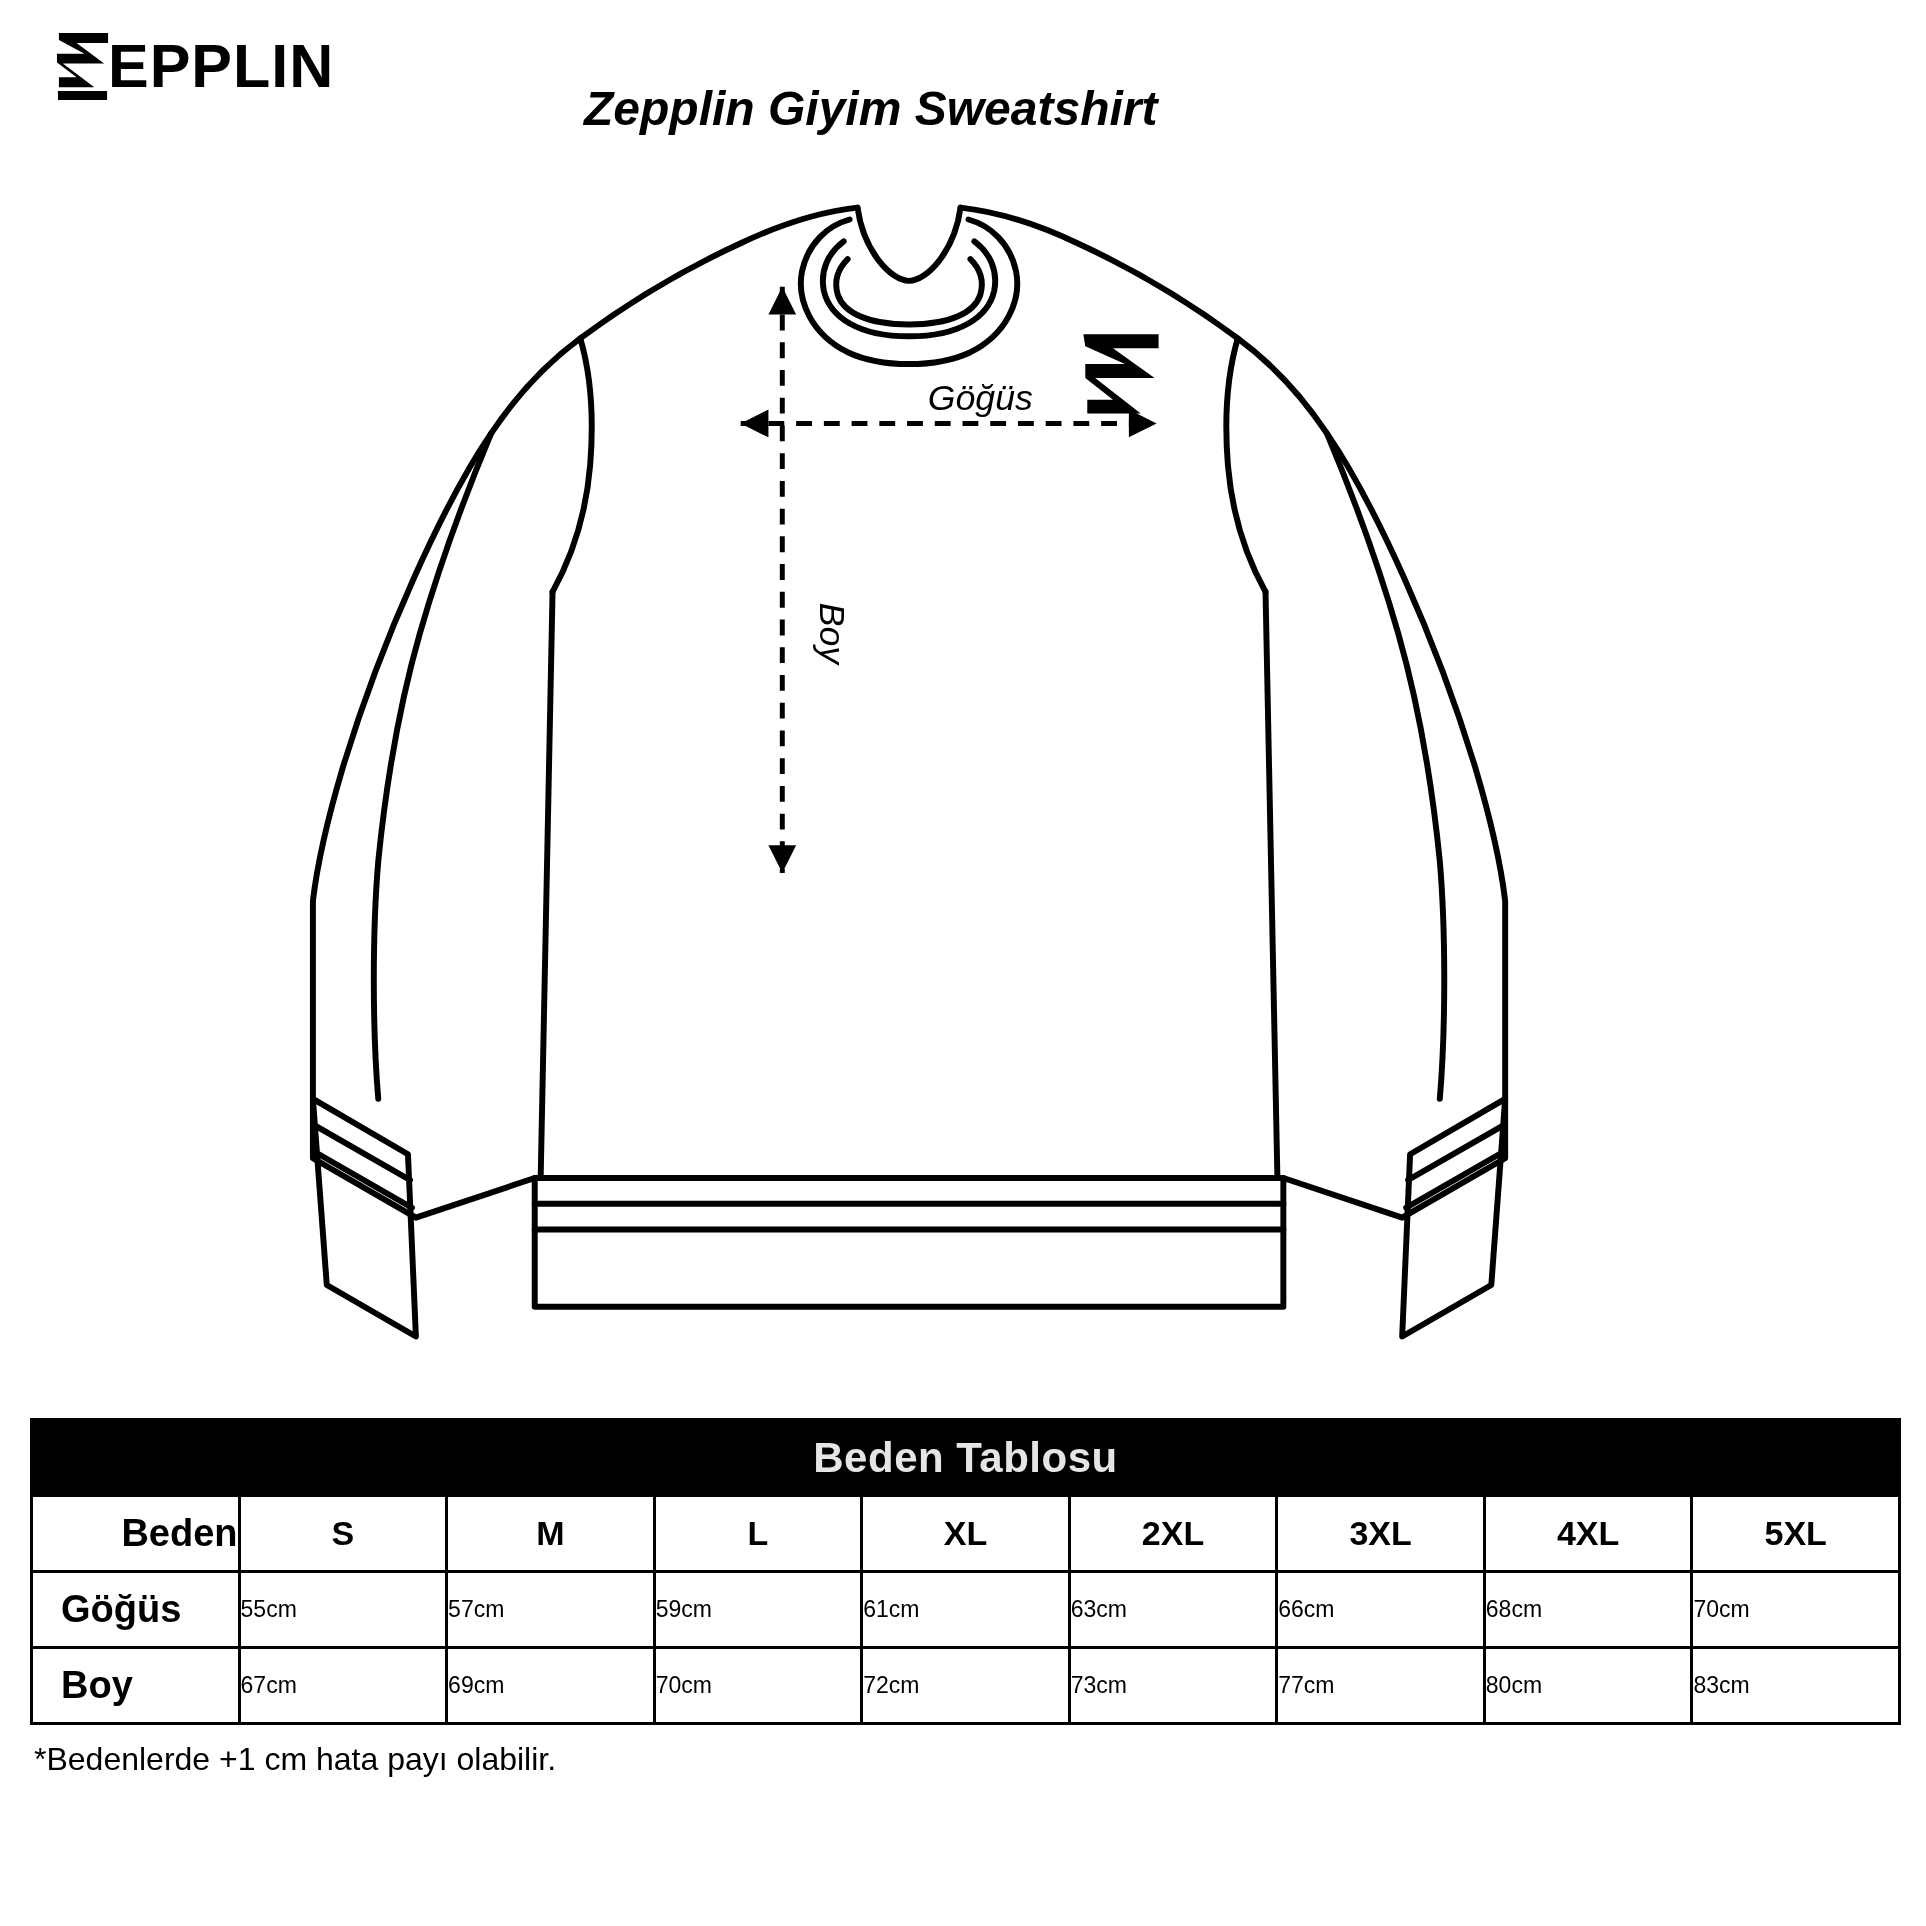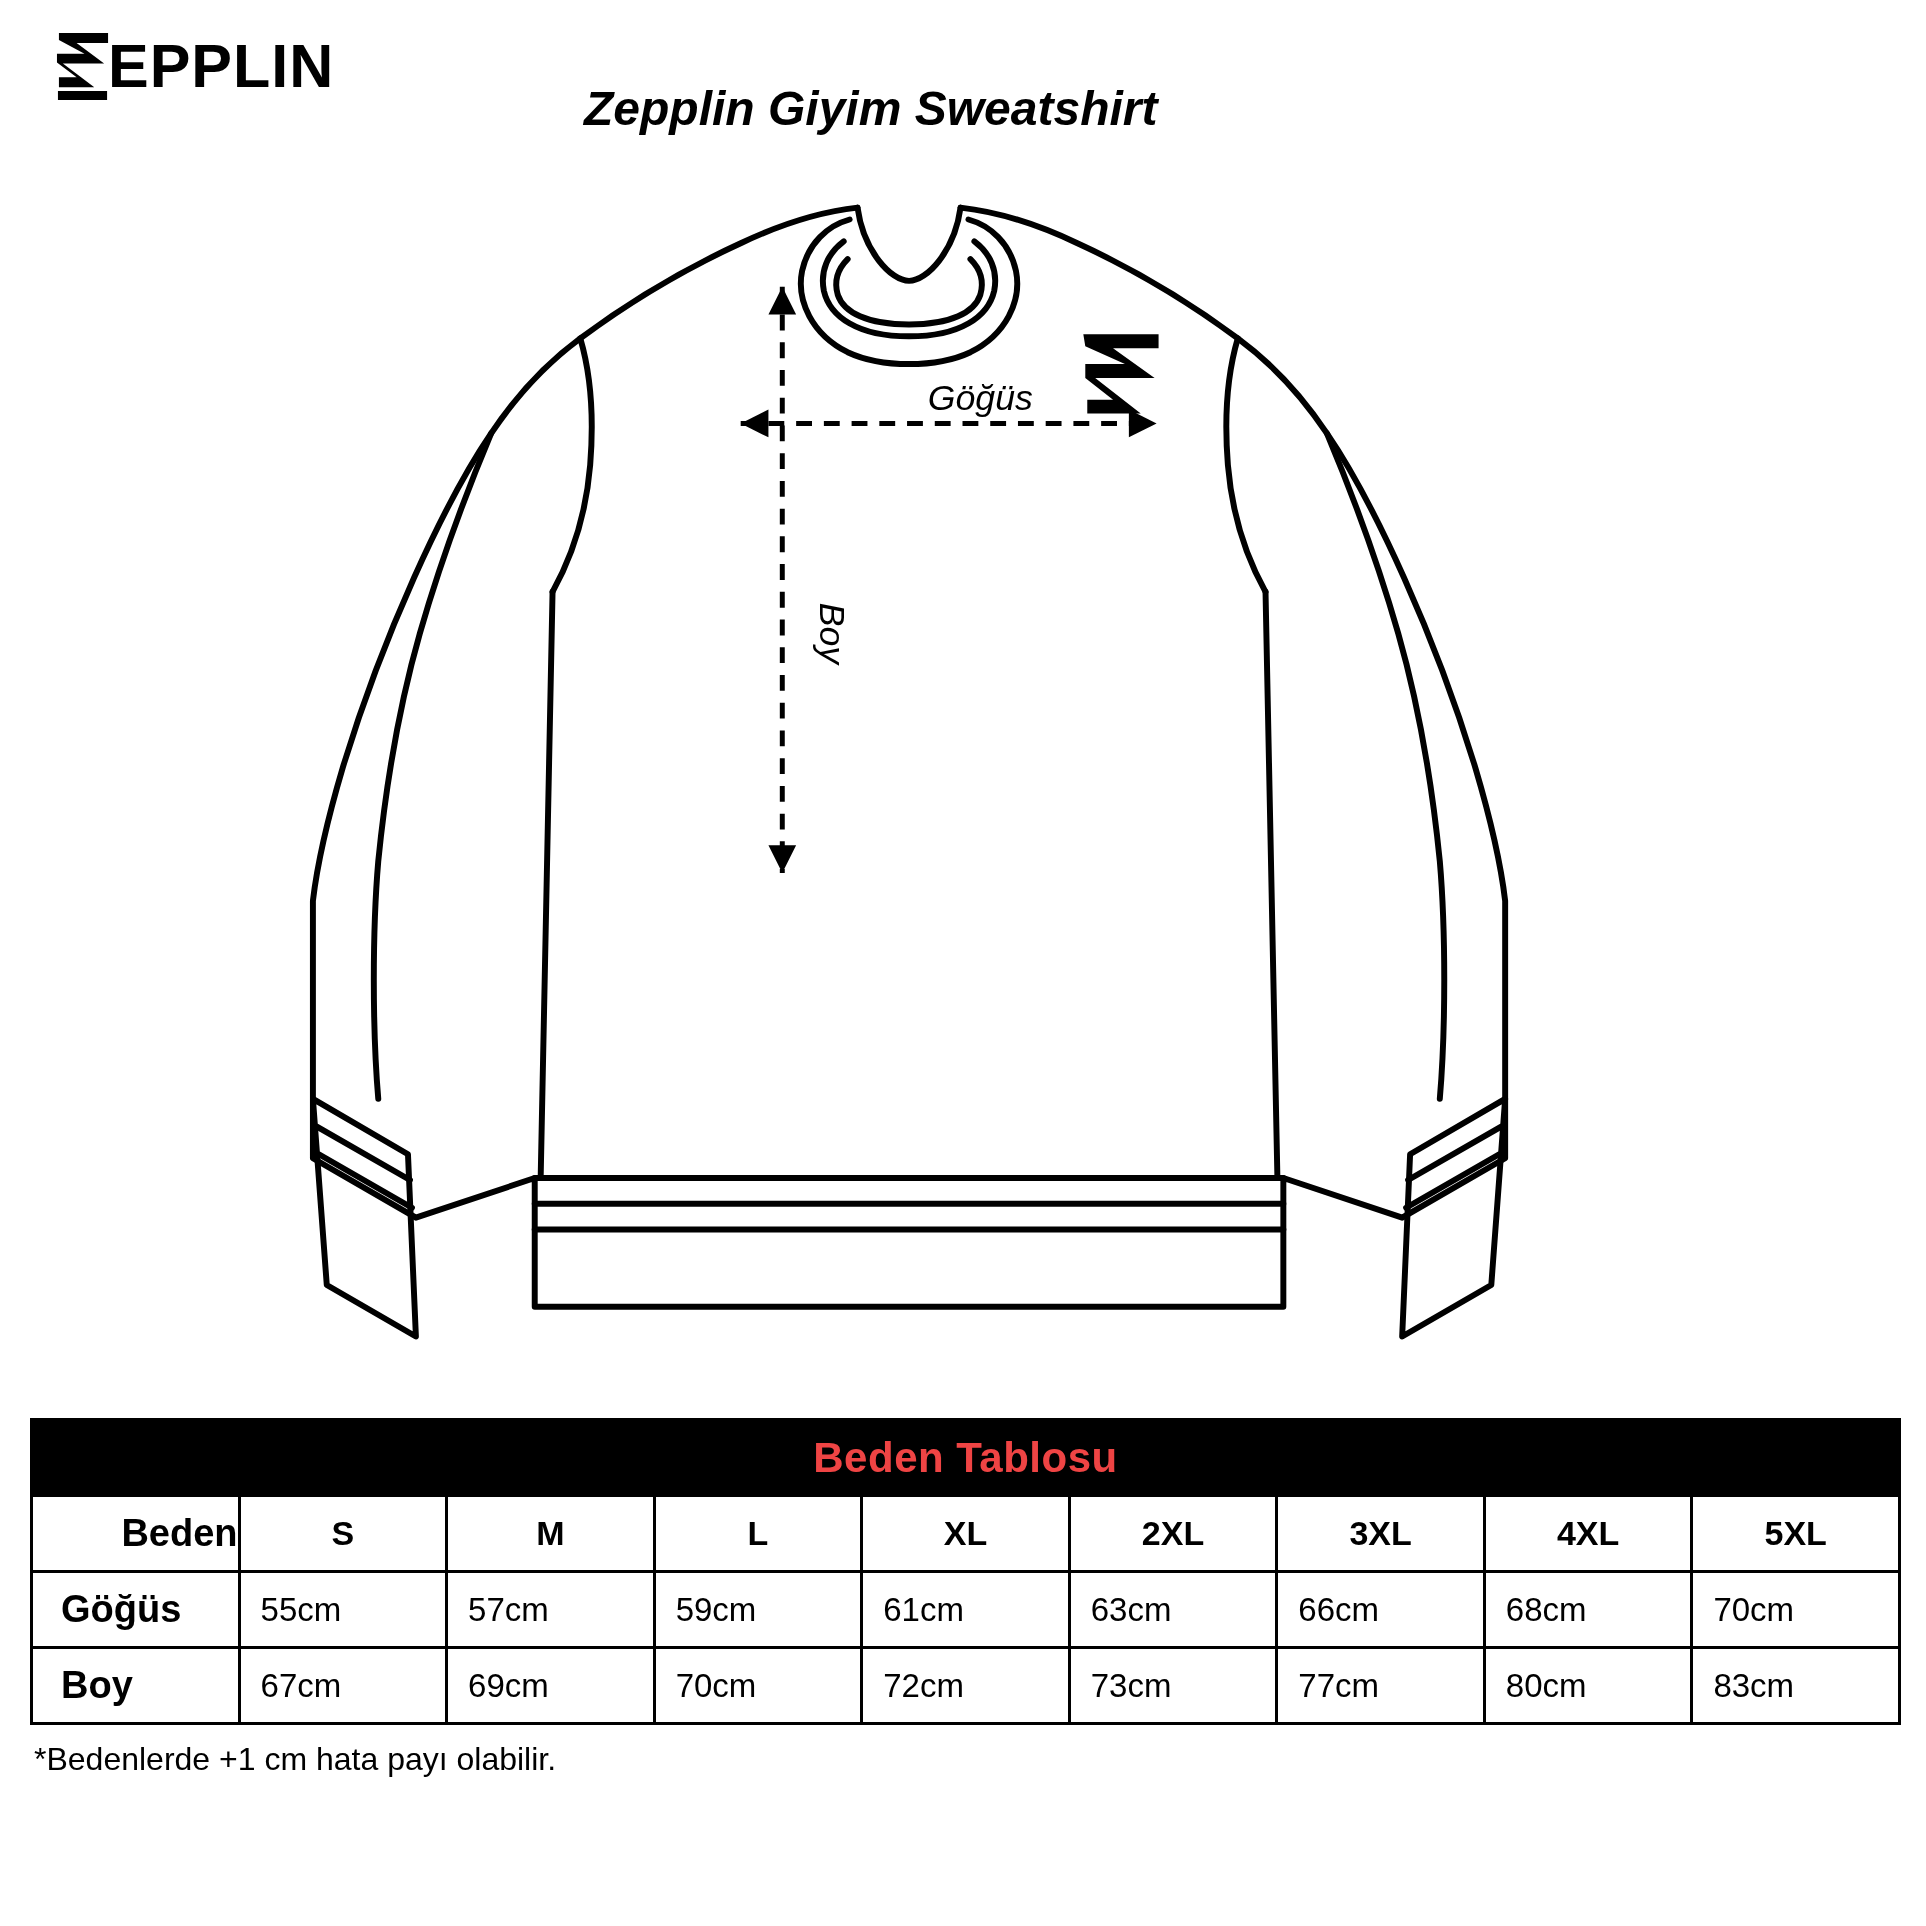--- a/index.html
+++ b/index.html
@@ -80,21 +80,21 @@
     width: 1871px;
     border-collapse: collapse;
     table-layout: fixed;
   }
   #size-table td, #size-table th {
     border: 3px solid #000000;
     padding: 0;
   }
   #size-table .title-cell {
     background: #000000;
-    color: #ef4444;
+    color: #e5e5e5;
     font-size: 42px;
     font-weight: 700;
     text-align: center;
     height: 73px;
     letter-spacing: 0.5px;
   }
   #size-table .hdr-label {
     font-size: 38px;
     font-weight: 700;
     padding-left: 28px;
@@ -108,23 +108,22 @@
     height: 73px;
   }
   #size-table .row-label {
     font-size: 38px;
     font-weight: 700;
     padding-left: 28px;
     height: 73px;
     text-align: left;
   }
   #size-table .val-cell {
-    font-size: 33px;
+    font-size: 23px;
     text-align: left;
-    padding-left: 20px;
     height: 73px;
   }
   #footnote {
     position: absolute;
     left: 34px;
     top: 1741px;
     font-size: 32px;
   }
 </style>
 </head>

